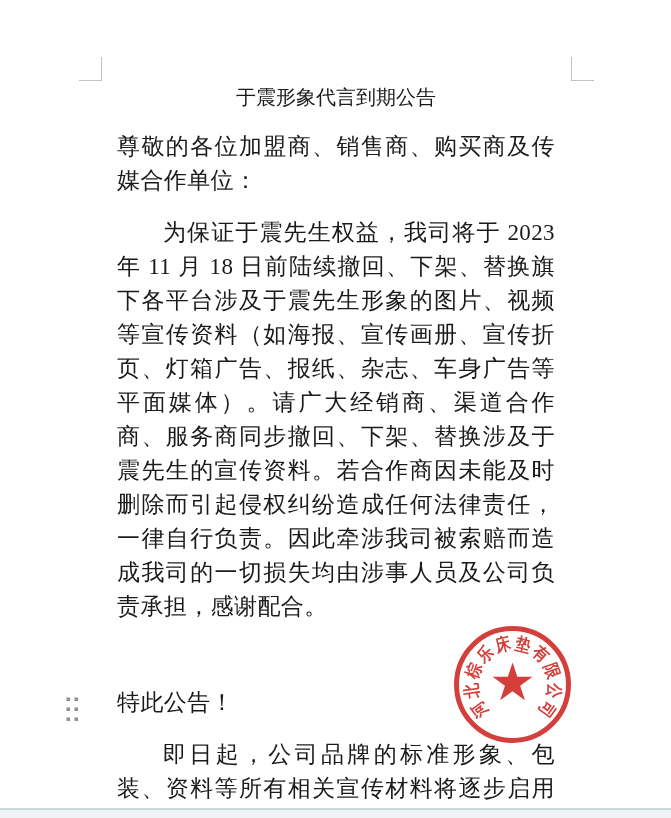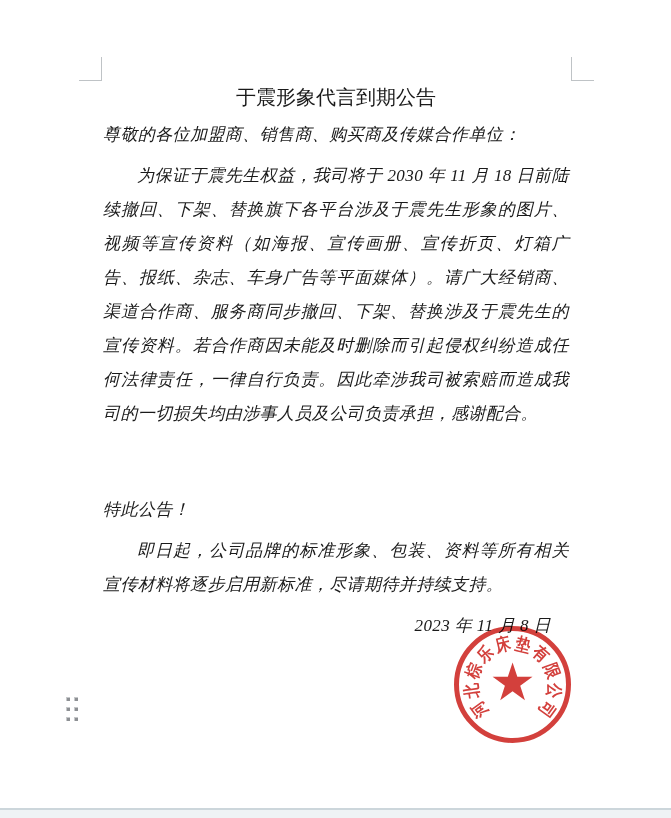--- a/index.html
+++ b/index.html
@@ -18,24 +18,23 @@
   .crop-mark.tl { left:79px; top:57px; border-right:1px solid #bfc3c6; border-bottom:1px solid #bfc3c6; }
   .crop-mark.tr { left:571px; top:57px; border-left:1px solid #bfc3c6; border-bottom:1px solid #bfc3c6; }
 
   .content { position:absolute; left:99px; top:82px; width:474px; }
 
   .doc-title {
     font-size:20px; line-height:30px; text-align:center;
     margin:0 0 6px 0; font-weight:normal;
   }
   .para {
-    margin:4px; font-size:17px; line-height:34px;
+    margin:18px; font-size:23px; line-height:34px;
     text-align:justify; text-justify:inter-ideograph;
     letter-spacing:0.4px;
-    font-style:italic;
   }
   .para.indent { text-indent:2em; margin-top:7px; }
   .closing { margin-top:62px; text-align:left; }
   .sig-line { margin-top:2px; text-align:right; padding-right:12px; line-height:38px; }
   .sig-date { text-align:right; padding-right:18px; line-height:40px; }
 
   
   .seal {
     position:absolute; left:454px; top:626px; width:117px; height:117px;
     mix-blend-mode:multiply; opacity:0.93;
@@ -70,21 +69,21 @@
 <body>
 
 <div class="screen">
 
   <div class="crop-mark tl"></div>
   <div class="crop-mark tr"></div>
 
   <div class="content">
     <h1 class="doc-title">于震形象代言到期公告</h1>
     <p class="para">尊敬的各位加盟商、销售商、购买商及传媒合作单位：</p>
-    <p class="para indent">为保证于震先生权益，我司将于 2030 年 11 月 18 日前陆续撤回、下架、替换旗下各平台涉及于震先生形象的图片、视频等宣传资料（如海报、宣传画册、宣传折页、灯箱广告、报纸、杂志、车身广告等平面媒体）。请广大经销商、渠道合作商、服务商同步撤回、下架、替换涉及于震先生的宣传资料。若合作商因未能及时删除而引起侵权纠纷造成任何法律责任，一律自行负责。因此牵涉我司被索赔而造成我司的一切损失均由涉事人员及公司负责承担，感谢配合。</p>
+    <p class="para indent">为保证于震先生权益，我司将于 2023 年 11 月 18 日前陆续撤回、下架、替换旗下各平台涉及于震先生形象的图片、视频等宣传资料（如海报、宣传画册、宣传折页、灯箱广告、报纸、杂志、车身广告等平面媒体）。请广大经销商、渠道合作商、服务商同步撤回、下架、替换涉及于震先生的宣传资料。若合作商因未能及时删除而引起侵权纠纷造成任何法律责任，一律自行负责。因此牵涉我司被索赔而造成我司的一切损失均由涉事人员及公司负责承担，感谢配合。</p>
     <p class="para closing">特此公告！</p>
     <p class="para indent">即日起，公司品牌的标准形象、包装、资料等所有相关宣传材料将逐步启用新标准，尽请期待并持续支持。</p>
     <p class="para sig-date">2023 年 11 月 8 日</p>
   </div>
 
   <div class="seal" style="color: rgb(208, 49, 45);">
     <div class="seal-ring"></div>
     <div>
         <span class="seal-char" style="transform: translate(-50%, -50%) rotate(-126deg) translateY(-41px) scaleY(1.15);">河</span>
         <span class="seal-char" style="transform: translate(-50%, -50%) rotate(-98deg) translateY(-41px) scaleY(1.15);">北</span>

